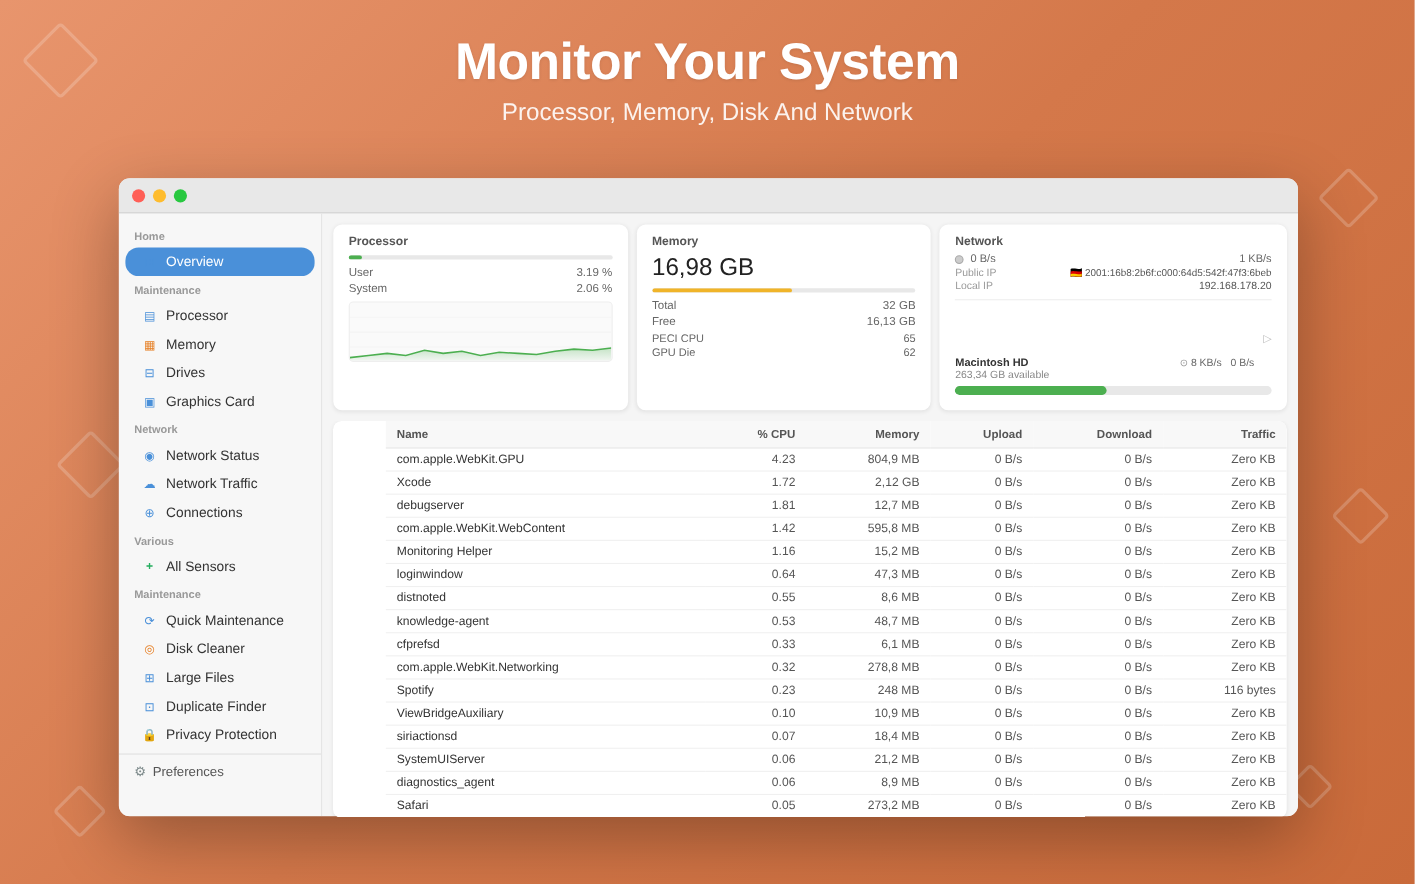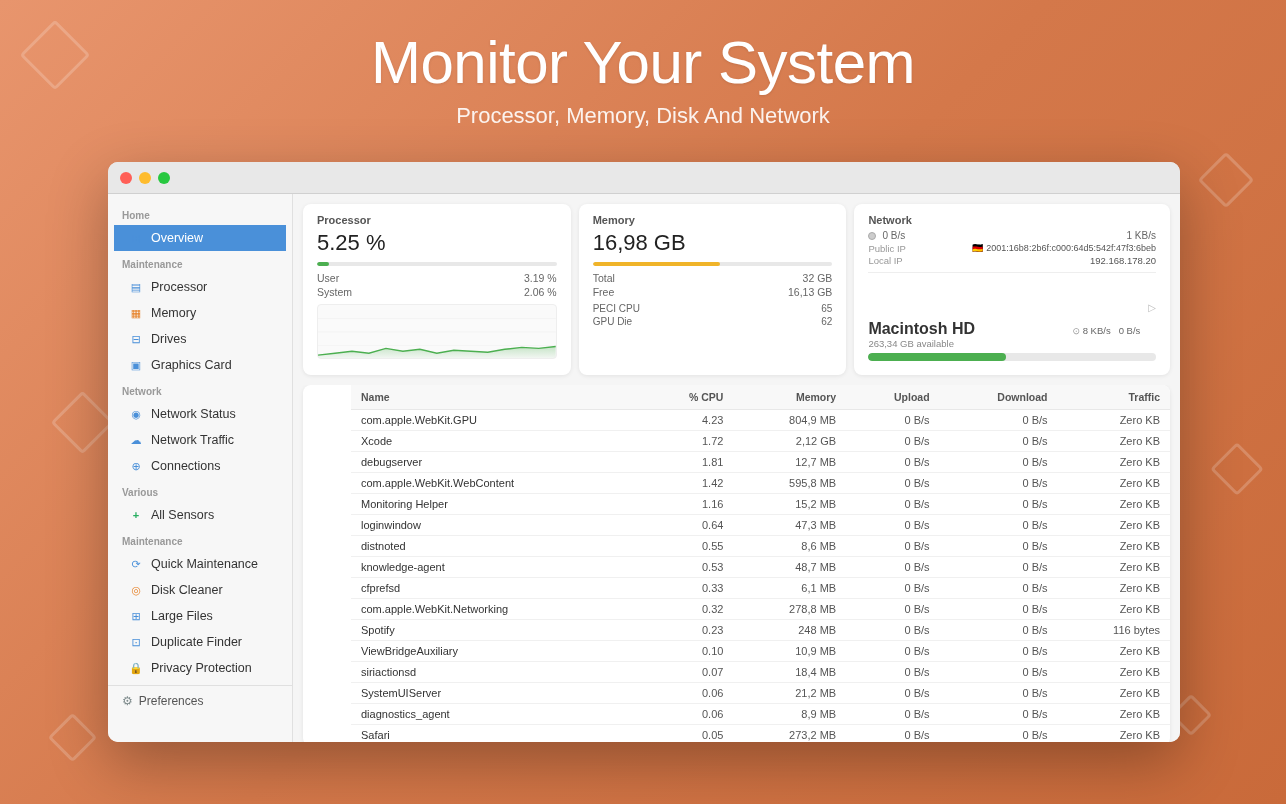--- a/index.html
+++ b/index.html
@@ -22,22 +22,22 @@
 
     .header-section {
       text-align: center;
       padding-top: 28px;
       padding-bottom: 20px;
       position: relative;
       z-index: 1;
     }
 
     .header-title {
-      font-size: 60px;
-      font-weight: 400;
+      font-size: 47px;
+      font-weight: 700;
       color: white;
       letter-spacing: -0.5px;
       text-shadow: 0 1px 3px rgba(0,0,0,0.1);
     }
 
     .header-subtitle {
       font-size: 22px;
       font-weight: 400;
       color: rgba(255,255,255,0.9);
       margin-top: 6px;
@@ -109,21 +109,21 @@
       letter-spacing: 0;
     }
 
     .sidebar-item {
       display: flex;
       align-items: center;
       padding: 5px 14px;
       font-size: 12.5px;
       color: #333;
       cursor: pointer;
-      border-radius: 0;
+      border-radius: 12px;
       margin: 0 6px;
     }
 
     .sidebar-item.active {
       background: #4a90d9;
       color: white;
     }
 
     .sidebar-item .icon {
       width: 16px;
@@ -259,21 +259,21 @@
     }
 
     
     .disk-section {
       margin-top: 6px;
       padding-top: 6px;
       border-top: 1px solid #eee;
     }
 
     .disk-title {
-      font-size: 16px;
+      font-size: 10px;
       font-weight: 600;
       color: #333;
     }
 
     .disk-subtitle {
       font-size: 9.5px;
       color: #888;
     }
 
     .disk-bar-row {
@@ -493,21 +493,20 @@
         </div>
       </div>
     </div>
 
     <div class="content-area">
 
       <div class="top-panels">
 
         <div class="panel panel-processor">
           <div class="panel-title">Processor</div>
-          <div class="panel-value-large">5.25 %</div>
           <div class="progress-bar-container">
             <div class="progress-bar-fill fill-green" style="width: 5%;"></div>
           </div>
           <div class="panel-stat-row">
             <span>User</span>
             <span>3.19 %</span>
           </div>
           <div class="panel-stat-row">
             <span>System</span>
             <span>2.06 %</span>

